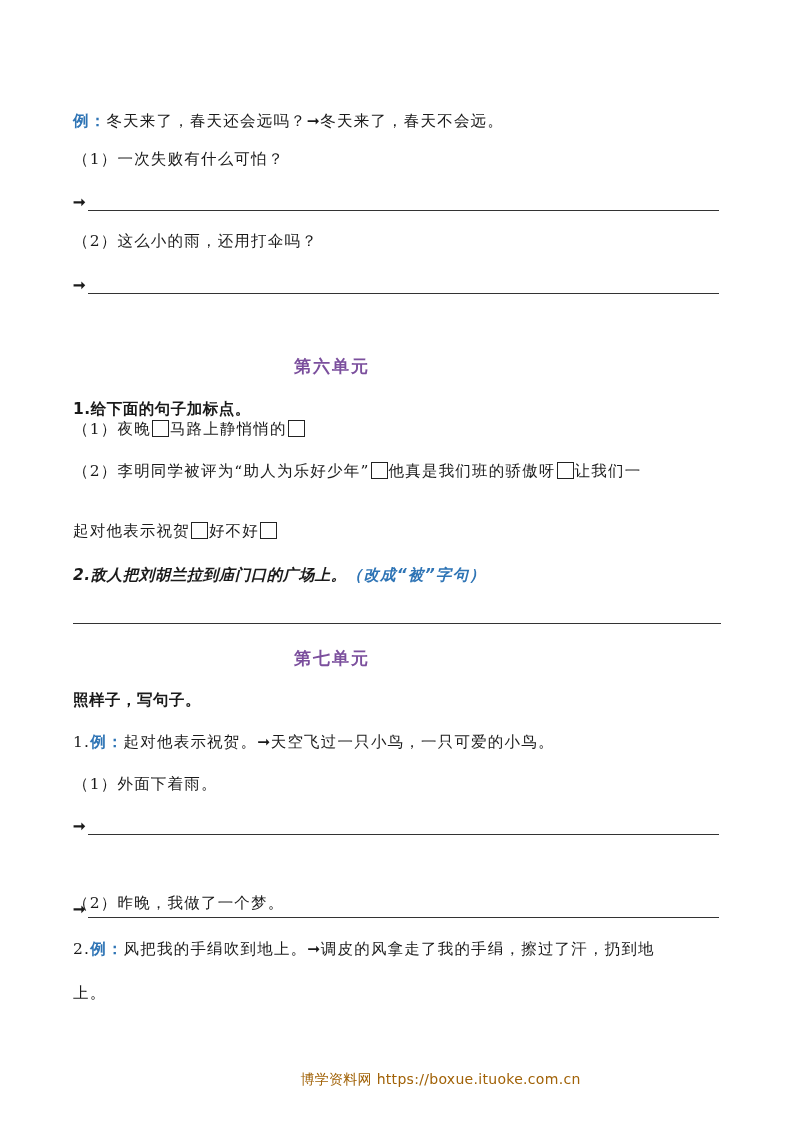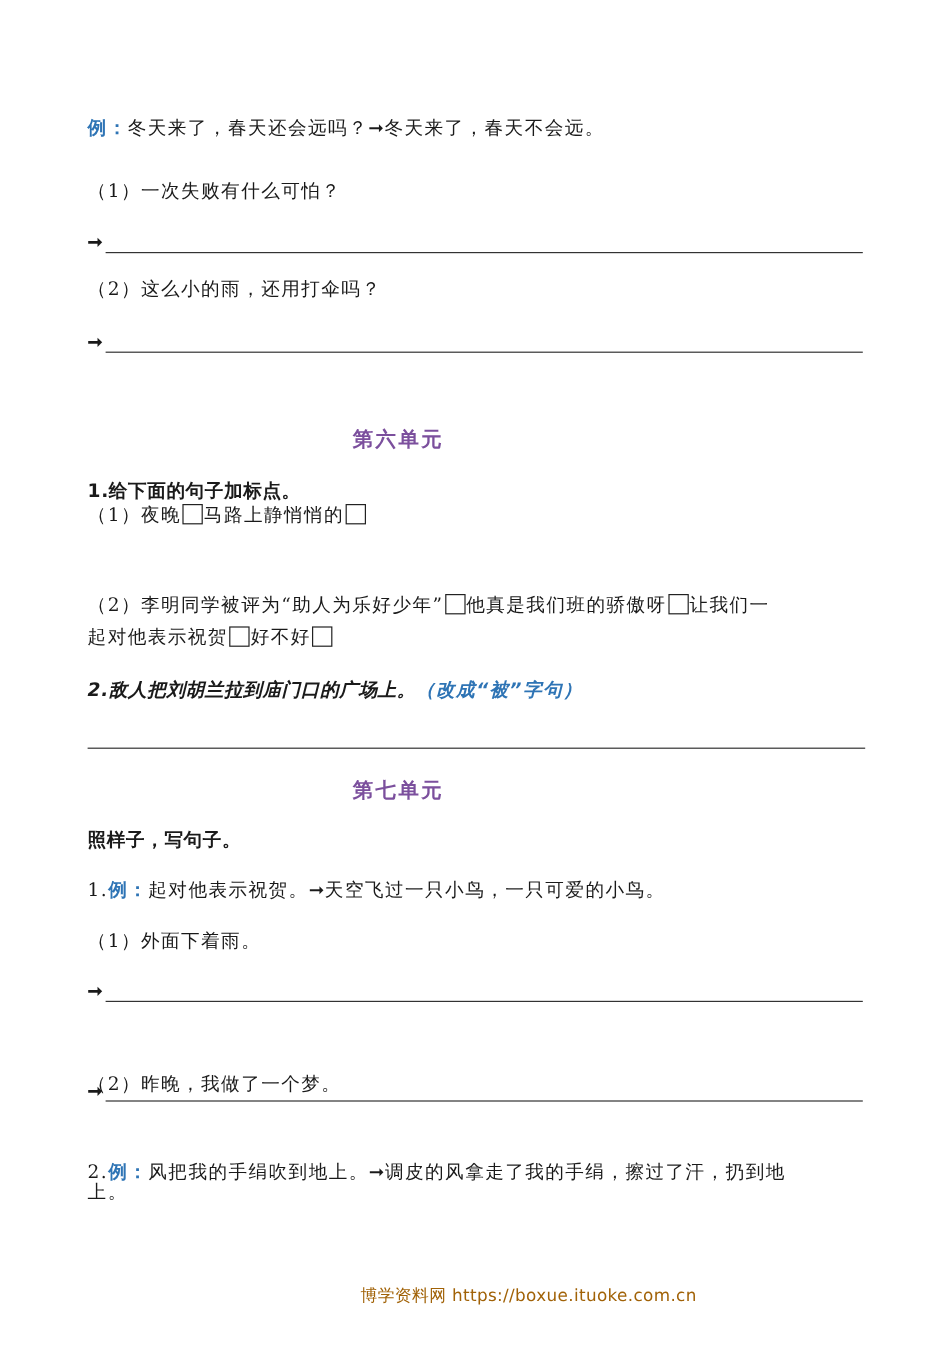--- a/index.html
+++ b/index.html
@@ -16,21 +16,21 @@
   .answer .rule { width: 631px; border-bottom: 1.2px solid #333; height: 14px; }
   .fullrule { position: absolute; left: 73px; width: 648px; border-bottom: 1.2px solid #333; }
   .box { display: inline-block; width: 17px; height: 17px; border: 1.3px solid #222; vertical-align: -3px;
          margin: 0 1px; box-sizing: border-box; }
   .footer { font-family: "DejaVu Sans", "Liberation Sans", sans-serif; font-size: 14px; color: #a16207;
             width: 793px; text-align: center; left: 0; letter-spacing: 0.3px; padding-left: 44px; }
 </style>
 </head>
 <body>
 
-<div class="abs line-text" style="left:73px; top:96px;">
+<div class="abs line-text" style="left:73px; top:110px;">
   <span class="blue">例：</span><span>冬天来了，春天还会远吗？</span><span class="bold">➞</span><span>冬天来了，春天不会远。</span>
 </div>
 
 <div class="abs line-text" style="left:73px; top:148px;">
   <span>（1）</span><span>一次失败有什么可怕？</span>
 </div>
 <div class="answer" style="top:189px;">
   <span class="arrow">➞</span>
   <span class="rule"></span>
 </div>
@@ -44,21 +44,21 @@
 </div>
 
 <div class="abs heading" style="top:355px;">第六单元</div>
 
 <div class="abs line-text bold" style="left:73px; top:398px;">1.给下面的句子加标点。</div>
 
 <div class="abs line-text" style="left:73px; top:418px;">
   <span>（1）</span><span>夜晚</span><span class="box"></span><span>马路上静悄悄的</span><span class="box"></span>
 </div>
 
-<div class="abs line-text" style="left:73px; top:493px;">
+<div class="abs line-text" style="left:73px; top:460px;">
   <span>（2）</span><span>李明同学被评为“助人为乐好少年”</span><span class="box"></span><span>他真是我们班的骄傲呀</span><span class="box"></span><span>让我们一</span>
 </div>
 <div class="abs line-text" style="left:73px; top:520px;">
   <span>起对他表示祝贺</span><span class="box"></span><span>好不好</span><span class="box"></span>
 </div>
 
 <div class="abs line-text" style="left:73px; top:564px;font-style:italic;">
   <span class="bold">2.敌人把刘胡兰拉到庙门口的广场上。</span><span class="blue" style="font-family:'DejaVu Sans','Liberation Sans',sans-serif;">（改成“被”字句）</span>
 </div>
 <div class="fullrule" style="top:623px;"></div>
@@ -80,18 +80,18 @@
 </div>
 
 <div class="abs line-text" style="left:73px; top:856px;margin-top:36px;">
   <span>（2）</span><span>昨晚，我做了一个梦。</span>
 </div>
 <div class="answer" style="top:896px;">
   <span class="arrow">➞</span>
   <span class="rule"></span>
 </div>
 
-<div class="abs line-text" style="left:73px; top:938px;margin-top:28px;">
+<div class="abs line-text" style="left:73px; top:938px;">
   <span>2.</span><span class="blue">例：</span><span>风把我的手绢吹到地上。</span><span class="bold">➞</span><span>调皮的风拿走了我的手绢，擦过了汗，扔到地</span>
 </div>
 <div class="abs line-text" style="left:73px; top:982px;">上。</div>
 
 <div class="abs footer" style="top:1071px;">博学资料网 https://boxue.ituoke.com.cn</div>
 
 </body></html>

